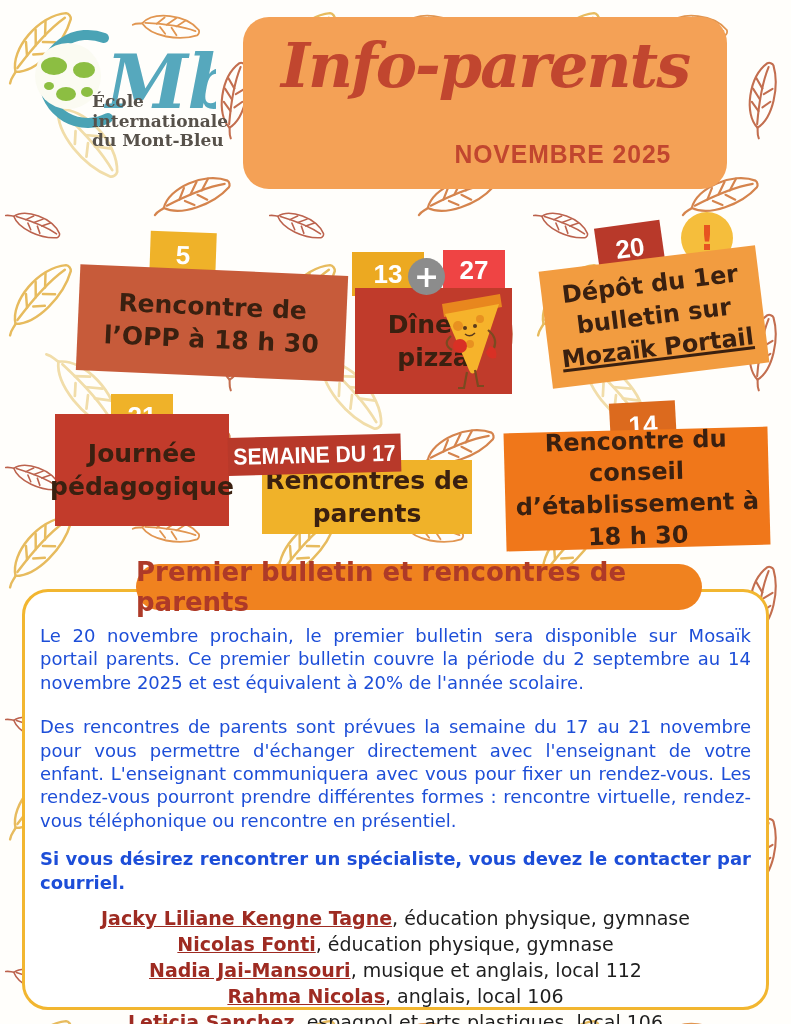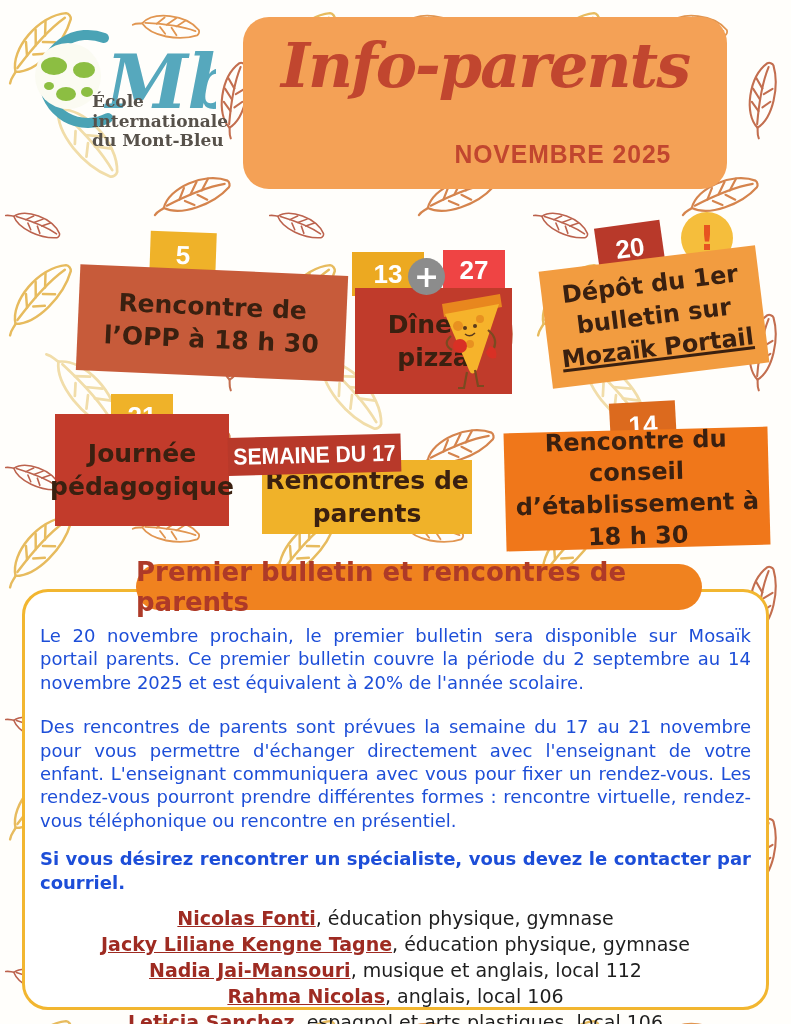--- a/index.html
+++ b/index.html
@@ -196,26 +196,26 @@
   </div>
 
   <div class="section-banner">Premier bulletin et rencontres de parents</div>
 
   <div class="content-box">
     <p class="p1">Le 20 novembre prochain, le premier bulletin sera disponible sur Mosaïk portail parents. Ce premier bulletin couvre la période du 2 septembre au 14 novembre 2025 et est équivalent à 20% de l'année scolaire.</p>
     <p>Des rencontres de parents sont prévues la semaine du 17 au 21 novembre pour vous permettre d'échanger directement avec l'enseignant de votre enfant. L'enseignant communiquera avec vous pour fixer un rendez-vous. Les rendez-vous pourront prendre différentes formes : rencontre virtuelle, rendez-vous téléphonique ou rencontre en présentiel.</p>
     <p class="notice">Si vous désirez rencontrer un spécialiste, vous devez le contacter par courriel.</p>
     <div class="contact-list">
       <div class="contact-row">
+        <span class="contact-name">Jacky Liliane Kengne Tagne</span><span>, éducation physique, gymnase</span>
+      </div>
+      <div class="contact-row">
         <span class="contact-name">Nicolas Fonti</span><span>, éducation physique, gymnase</span>
       </div>
       <div class="contact-row">
-        <span class="contact-name">Jacky Liliane Kengne Tagne</span><span>, éducation physique, gymnase</span>
-      </div>
-      <div class="contact-row">
         <span class="contact-name">Nadia Jai-Mansouri</span><span>, musique et anglais, local 112</span>
       </div>
       <div class="contact-row">
         <span class="contact-name">Rahma Nicolas</span><span>, anglais, local 106</span>
       </div>
       <div class="contact-row">
         <span class="contact-name">Leticia Sanchez</span><span>, espagnol et arts plastiques, local 106</span>
       </div>
     </div>
   </div>

